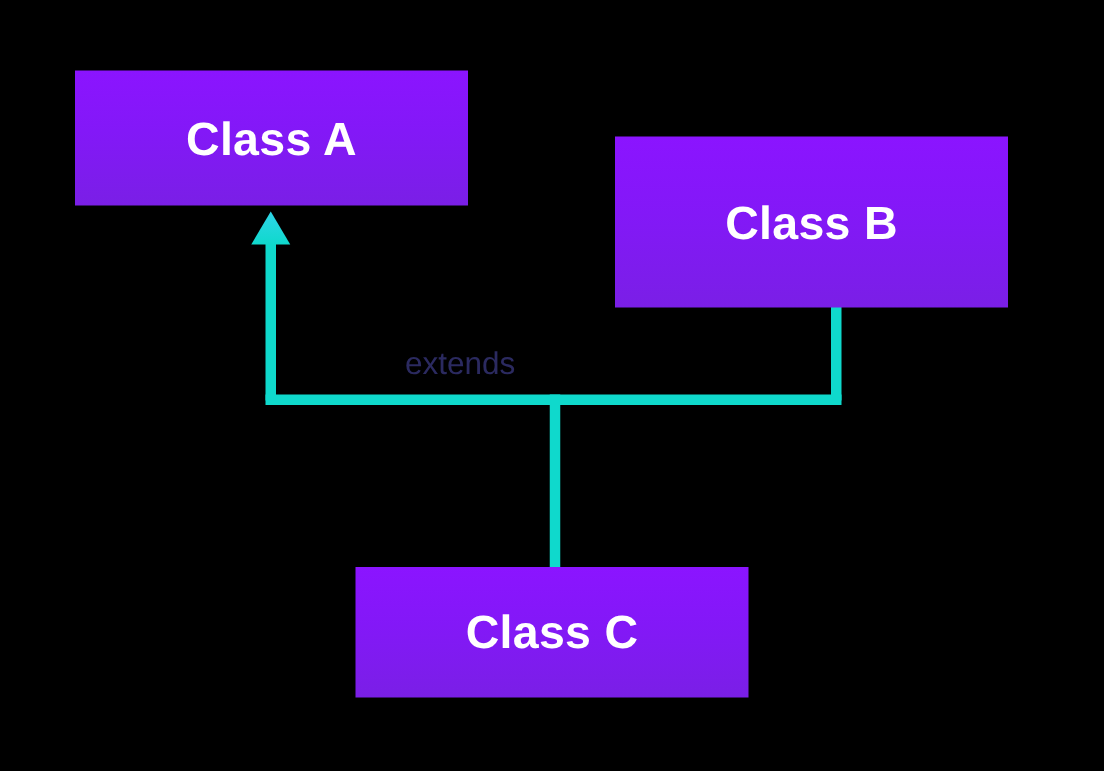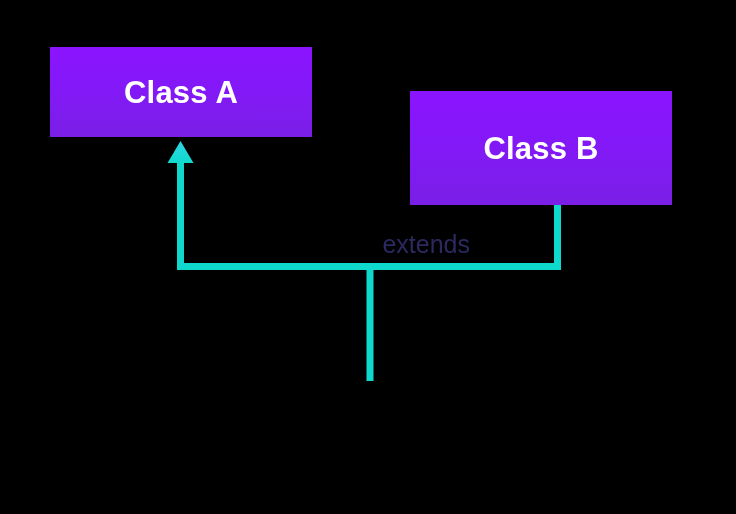--- a/index.html
+++ b/index.html
@@ -68,23 +68,23 @@
     width: 262px;
     height: 87px;
   }
 
   
   #relationship-label {
     position: absolute;
     left: 270px;
     top: 232px;
     width: 200px;
-    text-align: right;
+    text-align: left;
     color: #2B2A60;
-    font-size: 25px;
+    font-size: 21px;
     font-weight: normal;
     line-height: 1;
     white-space: nowrap;
   }
 </style>
 </head>
 <body>
 
 <div id="diagram-canvas">
 
@@ -111,14 +111,17 @@
   <div id="relationship-label">extends</div>
 
   <div class="class-box" id="class-box-a">
     <span class="class-box-label">Class A</span>
   </div>
 
   <div class="class-box" id="class-box-b">
     <span class="class-box-label">Class B</span>
   </div>
 
+  <div class="class-box" id="class-box-c">
+    <span class="class-box-label">Class C</span>
+  </div>
 
 </div>
 
 </body></html>

